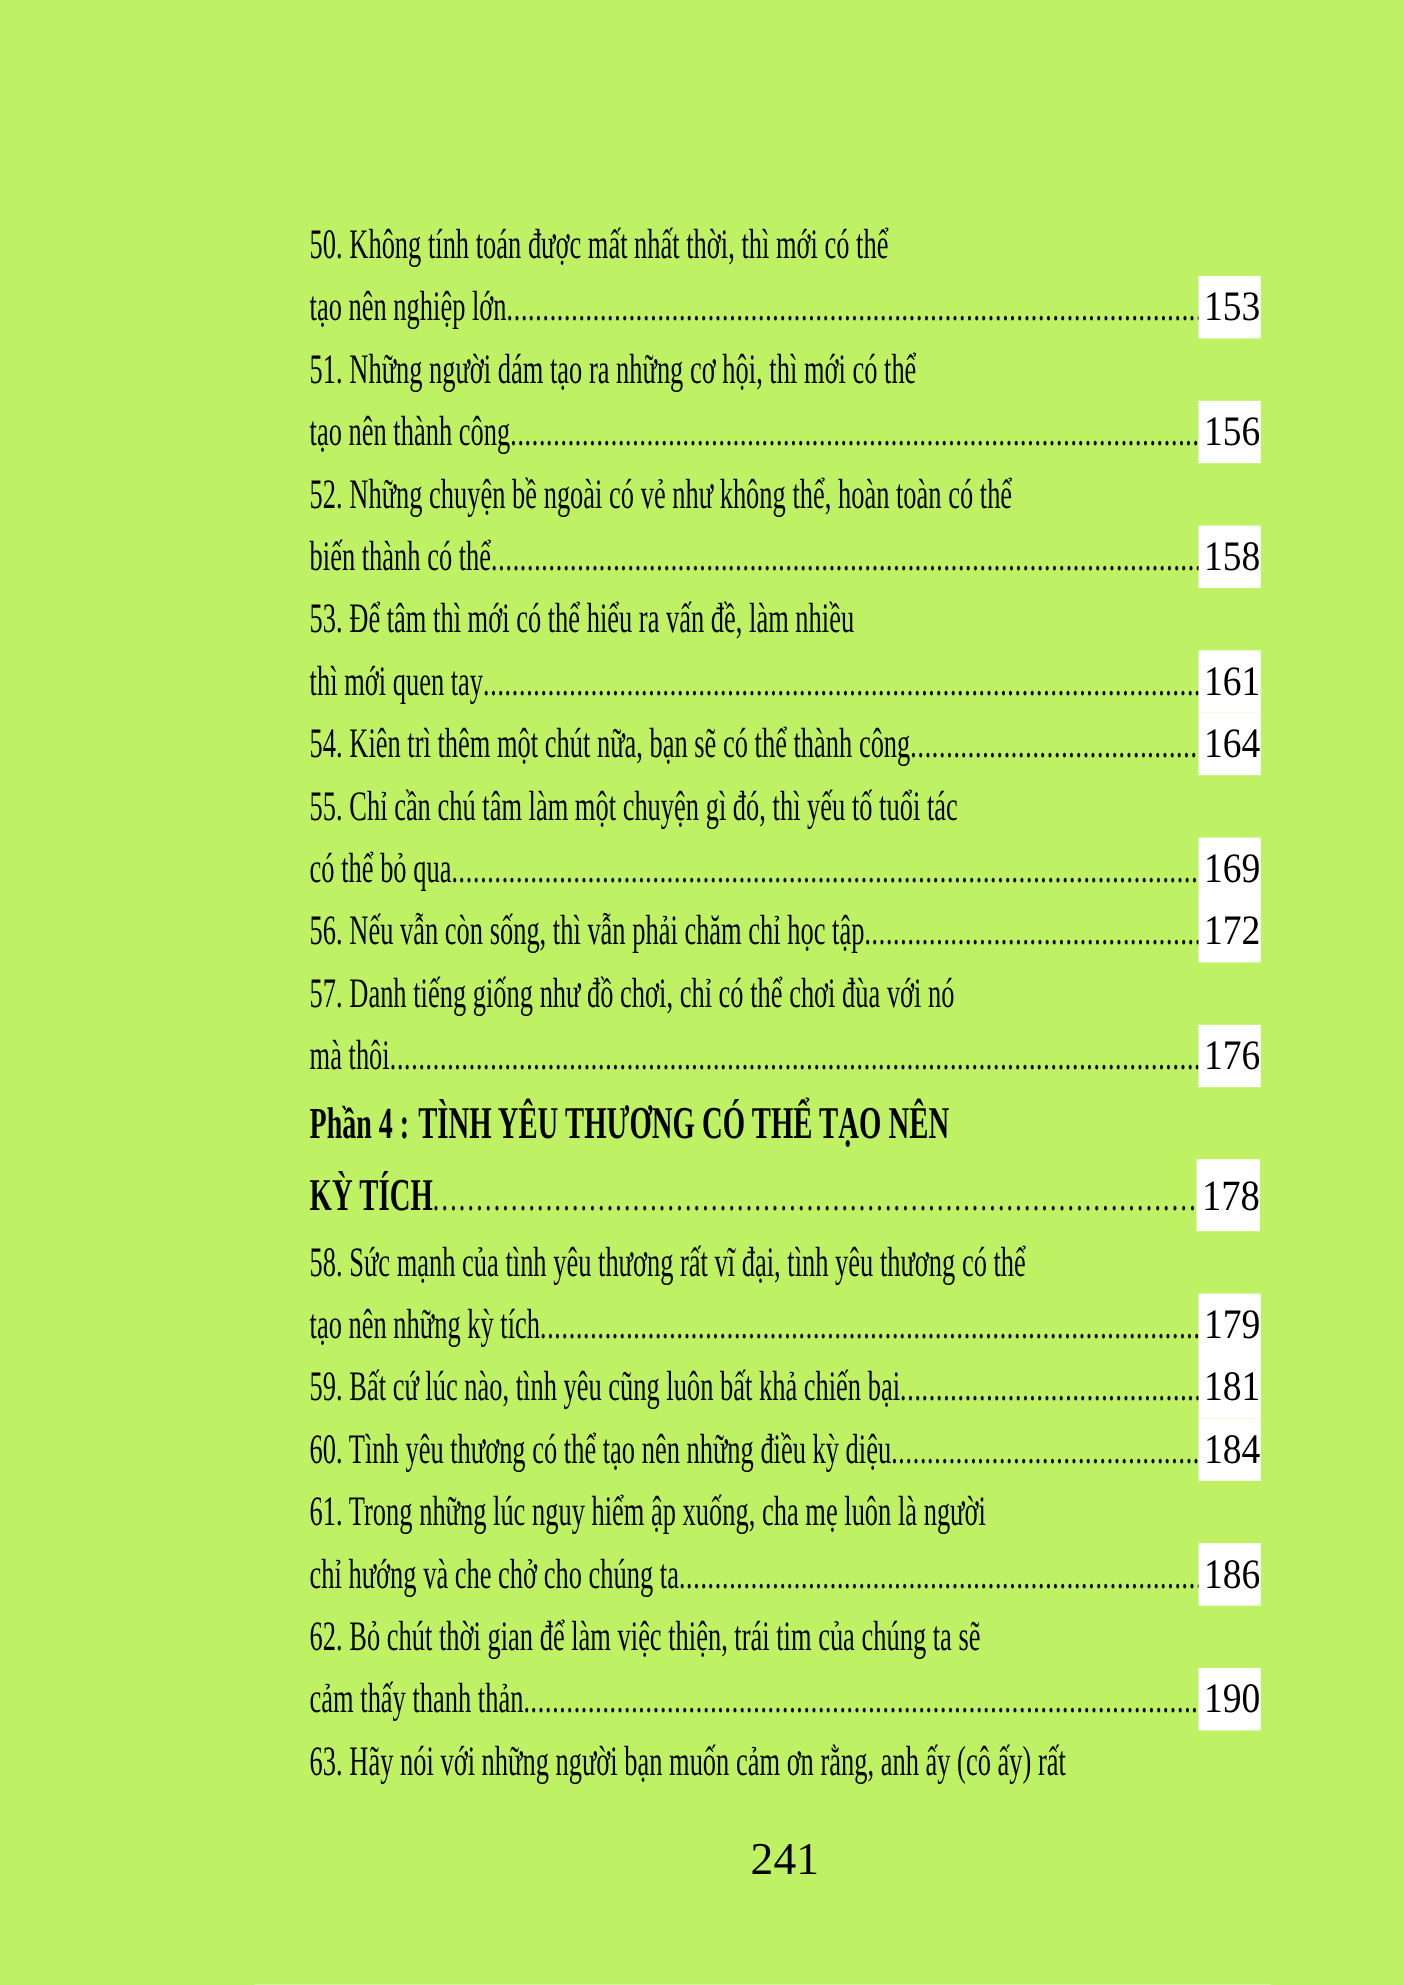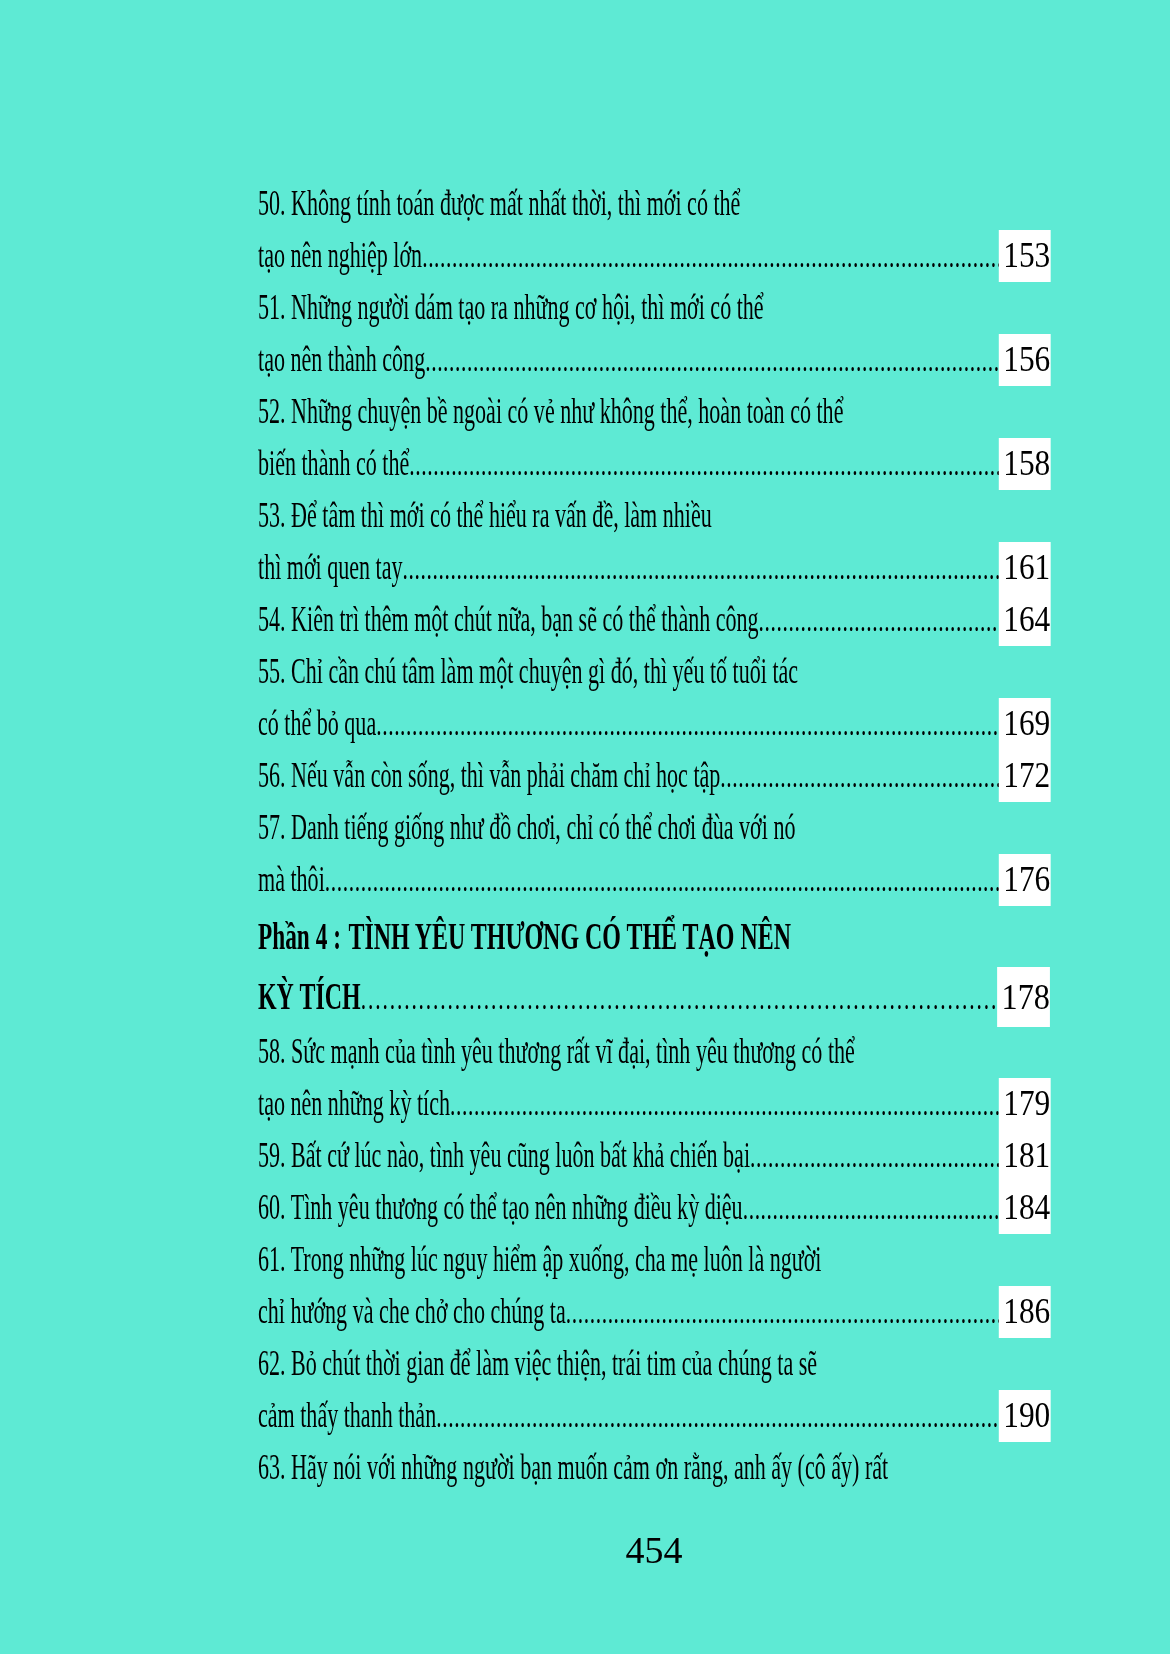--- a/index.html
+++ b/index.html
@@ -8,21 +8,21 @@
     height: 1654px;
     background: #ffffff;
     color: #000000;
     font-family: "Liberation Serif", "DejaVu Serif", serif;
     overflow: hidden;
   }
   .page {
     position: relative;
     width: 1170px;
     height: 1654px;
-    background: #5eead4;
+    background: #bef264;
   }
   
   .toc-block {
     position: absolute;
     left: 258px;
     top: 178px;
     width: 1257px;
     transform: scaleX(0.63);
     transform-origin: left top;
   }
@@ -234,14 +234,14 @@
     </div>
 
     <div>
       <div class="toc-line">
         <span class="txt">63. Hãy nói với những người bạn muốn cảm ơn rằng, anh ấy (cô ấy) rất</span>
       </div>
     </div>
 
   </div>
 
-  <div class="footer">454</div>
+  <div class="footer">241</div>
 </div>
 
 </body></html>

